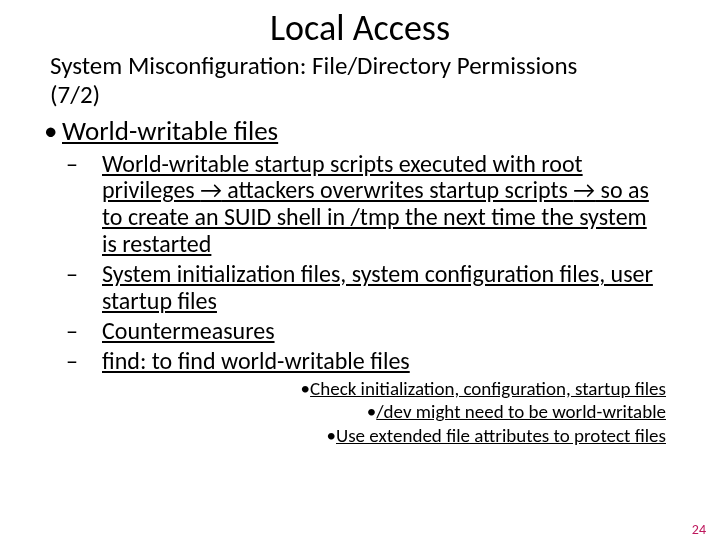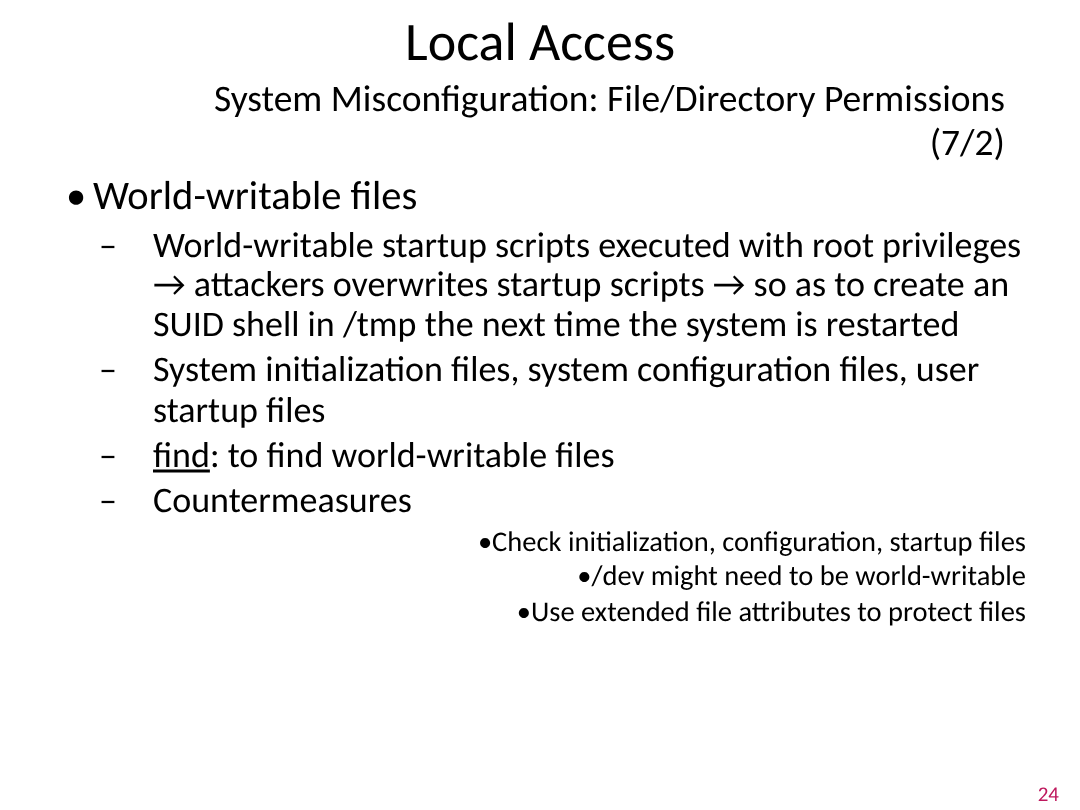--- a/index.html
+++ b/index.html
@@ -19,28 +19,29 @@
     box-sizing: border-box;
   }
   .title {
     text-align: center;
     font-size: 36px;
     margin-top: 6px;
     margin-bottom: 2px;
     font-weight: 400;
   }
   .subtitle {
-    text-align: right;
+    text-align: left;
     font-size: 25px;
     line-height: 1.15;
     margin: 0 50px 4px 50px;
     font-weight: 400;
   }
   .content {
-    margin: 0 36px 0 36px;
+    margin: 0 54px 0 36px;
+    text-decoration: underline;
   }
   .lvl1 {
     font-size: 27px;
     margin: 0 0 4px 8px;
   }
   .lvl1 .bullet {
     display: inline-block;
     width: 18px;
   }
   .lvl2 {
@@ -98,25 +99,25 @@
 
     <div class="lvl2">
       <span class="dash">–</span><span>World-writable startup scripts executed with root privileges </span><span class="arrow">→</span><span> attackers overwrites startup scripts </span><span class="arrow">→</span><span> so as to create an SUID shell in /tmp the next time the system is restarted</span>
     </div>
 
     <div class="lvl2">
       <span class="dash">–</span><span>System initialization files, system configuration files, user startup files</span>
     </div>
 
     <div class="lvl2">
-      <span class="dash">–</span><span class="under">find</span><span>: to find world-writable files</span>
+      <span class="dash">–</span><span>Countermeasures</span>
     </div>
 
     <div class="lvl2">
-      <span class="dash">–</span><span>Countermeasures</span>
+      <span class="dash">–</span><span class="under">find</span><span>: to find world-writable files</span>
     </div>
 
     <div class="lvl3">
       <span class="bullet">•</span><span>Check initialization, configuration, startup files</span>
     </div>
     <div class="lvl3">
       <span class="bullet">•</span><span>/dev might need to be world-writable</span>
     </div>
     <div class="lvl3">
       <span class="bullet">•</span><span>Use extended file attributes to protect files</span>

